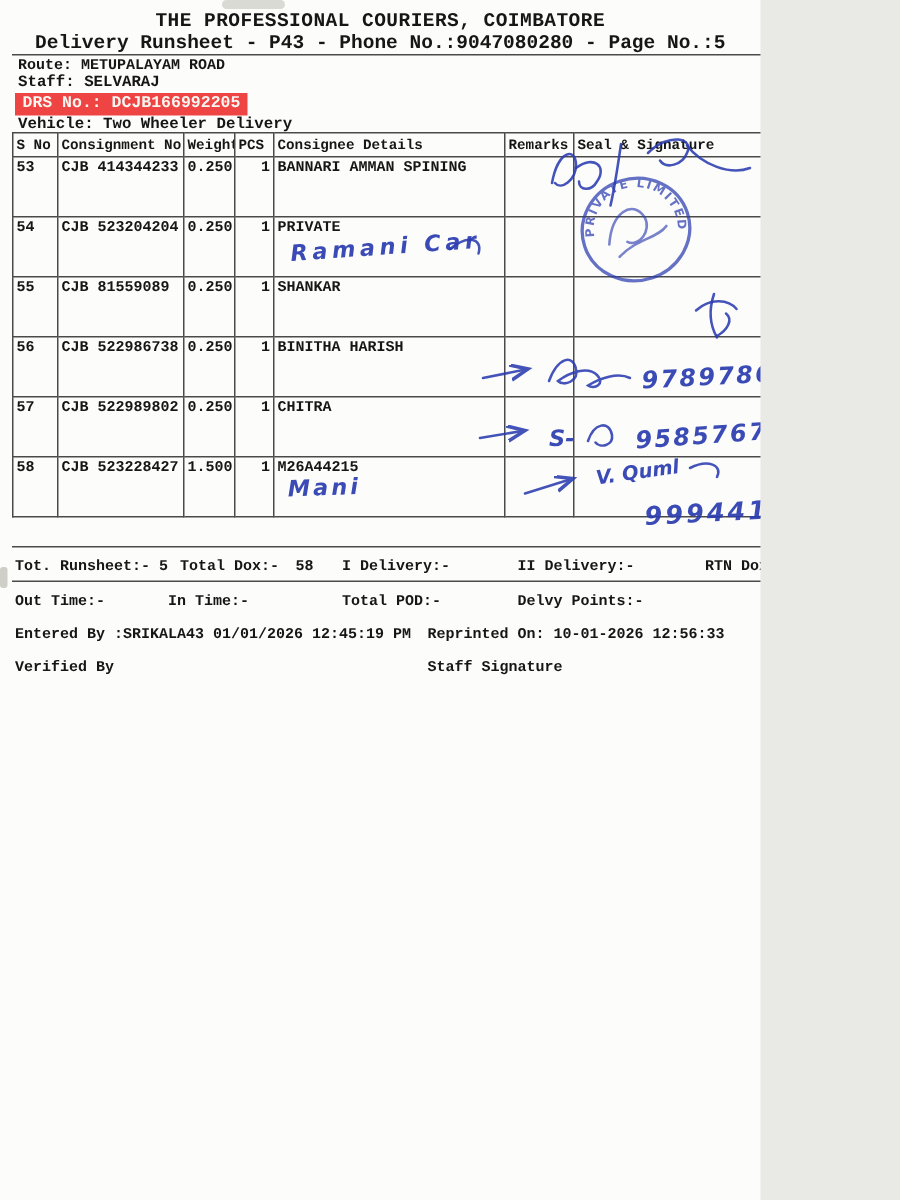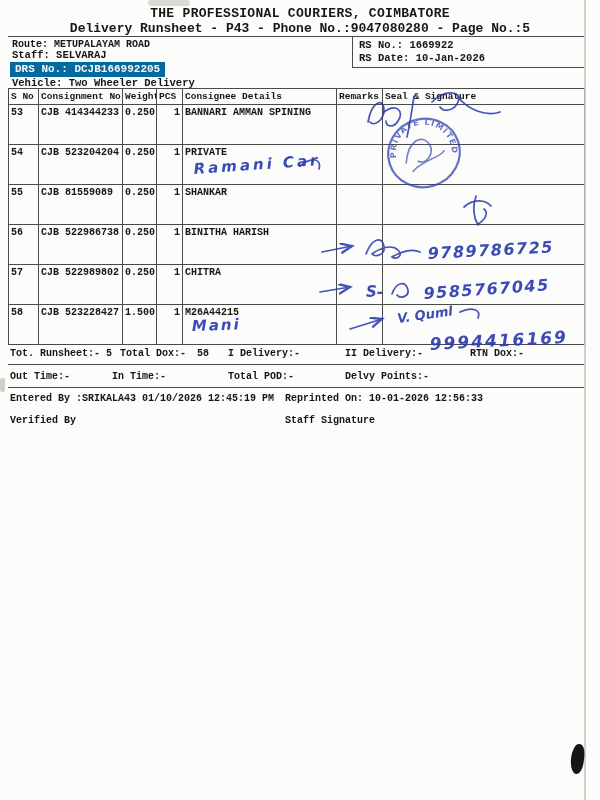--- a/index.html
+++ b/index.html
@@ -1,40 +1,40 @@
 <!DOCTYPE html>
 <html><head>
 <meta charset="utf-8">
 <style>
   * { margin:0; padding:0; box-sizing:border-box; }
   html,body { width:600px; height:800px; background:#e9e9e6; }
   .paper {
-    position:relative; width:600px; height:800px; overflow:hidden;
+    position:relative; width:507px; height:800px; overflow:hidden;
     background:#fcfcfa; color:#161616;
     font-family:"Liberation Mono", monospace; font-weight:bold;text-decoration:underline;
   }
   .company   { position:absolute; top:6px;  left:0; width:100%; text-align:center; font-size:13px; letter-spacing:.3px; }
   .runsheet  { position:absolute; top:21px; left:0; width:100%; text-align:center; font-size:13px; }
 
   .topline   { position:absolute; left:8px; top:36px; width:576px; border-top:1px solid #4a4a4a; }
   .route     { position:absolute; left:12px; top:39px; font-size:10px; }
   .staff     { position:absolute; left:12px; top:49px; font-size:10.5px; }
-  .drs-chip  { position:absolute; left:10px; top:62px; font-size:11px; background:#0369a1; color:#f7f7f2; padding:1px 5px 2px 5px; }
+  .drs-chip  { position:absolute; left:10px; top:62px; font-size:11px; background:#ef4444; color:#f7f7f2; padding:1px 5px 2px 5px; }
   .vehicle   { position:absolute; left:12px; top:77px; font-size:10.5px; }
   .rs-box    { position:absolute; left:352px; top:36px; width:232px; height:32px; border-left:1px solid #4a4a4a; border-bottom:1px solid #4a4a4a; font-size:10.5px; padding:3px 0 0 6px; }
   .rs-box div { line-height:13px; }
 
   table.grid { position:absolute; left:8px; top:88px; width:576px; border-collapse:collapse; table-layout:fixed;border-radius:32px; }
   table.grid th, table.grid td { border:1px solid #4a4a4a; vertical-align:top; padding:2px 2px; overflow:hidden; white-space:nowrap; }
   table.grid th { font-size:9.5px; text-align:left; height:14px; font-weight:bold; }
   table.grid td { font-size:10px; height:40px; font-weight:bold; }
   th.ctr, td.ctr { text-align:right; }
 
   .fline { position:absolute; left:8px; width:576px; border-top:1px solid #4a4a4a; }
-  .ftxt  { position:absolute; font-size:10px; white-space:nowrap; }
+  .ftxt  { position:absolute; font-size:10px; white-space:nowrap;margin-top:25px; }
 
   .overlay { position:absolute; left:0; top:0; width:600px; height:800px; pointer-events:none; }
   .ink { fill:none; stroke:#2b3cb0; stroke-width:1.7; stroke-linecap:round; opacity:.88; }
   .hw  { font-family:"DejaVu Sans", sans-serif; font-style:italic; fill:#2b3cb0; opacity:.92; }
   .stamp-text { fill:#2b3cb0; font-family:"DejaVu Sans", sans-serif; font-weight:bold; }
 
   .edge-line { position:absolute; left:584px; top:0; width:2px; height:800px; background:#c6c6c1; opacity:.8; }
   .smudge    { position:absolute; left:571px; top:744px; width:13px; height:30px; background:#161616; border-radius:50% 40% 45% 50%; transform:rotate(6deg); }
   .speck1    { position:absolute; left:148px; top:0; width:42px; height:6px; background:#dadad4; border-radius:3px; }
   .speck2    { position:absolute; left:0; top:378px; width:5px; height:14px; background:#cfcfc8; border-radius:2px; }
@@ -45,24 +45,20 @@
 <div class="paper">
 
   <div class="company">THE PROFESSIONAL COURIERS, COIMBATORE</div>
   <div class="runsheet">Delivery Runsheet - P43 - Phone No.:9047080280 - Page No.:5</div>
 
   <div class="topline"></div>
   <div class="route">Route: METUPALAYAM ROAD</div>
   <div class="staff">Staff: SELVARAJ</div>
   <div class="drs-chip">DRS No.: DCJB166992205</div>
   <div class="vehicle">Vehicle: Two Wheeler Delivery</div>
-  <div class="rs-box">
-    <div>RS No.: 1669922</div>
-    <div>RS Date: 10-Jan-2026</div>
-  </div>
 
   <table class="grid">
     <colgroup>
       <col style="width:30px">
         <col style="width:84px">
         <col style="width:34px">
         <col style="width:26px">
       <col style="width:154px">
         <col style="width:46px">
         <col style="width:202px">
@@ -143,21 +139,21 @@
   <span class="ftxt" style="left:345px; top:348px">II Delivery:-</span>
   <span class="ftxt" style="left:470px; top:348px">RTN Dox:-</span>
   <div class="fline" style="top:364px"></div>
 
   <span class="ftxt" style="left:10px;  top:371px">Out Time:-</span>
   <span class="ftxt" style="left:112px; top:371px">In Time:-</span>
   <span class="ftxt" style="left:228px; top:371px">Total POD:-</span>
   <span class="ftxt" style="left:345px; top:371px">Delvy Points:-</span>
   <div class="fline" style="top:387px"></div>
 
-  <span class="ftxt" style="left:10px;  top:393px">Entered By :SRIKALA43 01/10/2026 12:45:19 PM</span>
+  <span class="ftxt" style="left:10px;  top:393px">Entered By :SRIKALA43 01/01/2026 12:45:19 PM</span>
   <span class="ftxt" style="left:285px; top:393px">Reprinted On: 10-01-2026 12:56:33</span>
   <span class="ftxt" style="left:10px;  top:415px">Verified By</span>
   <span class="ftxt" style="left:285px; top:415px">Staff Signature</span>
 
   <svg class="overlay" viewBox="0 0 600 800">
     <defs>
       <marker id="ah" markerWidth="9" markerHeight="8" refX="7" refY="3" orient="auto">
         <path d="M0,0 L7,3 L0,6" fill="none" stroke="#2b3cb0" stroke-width="1.4"></path>
       </marker>
     </defs>

